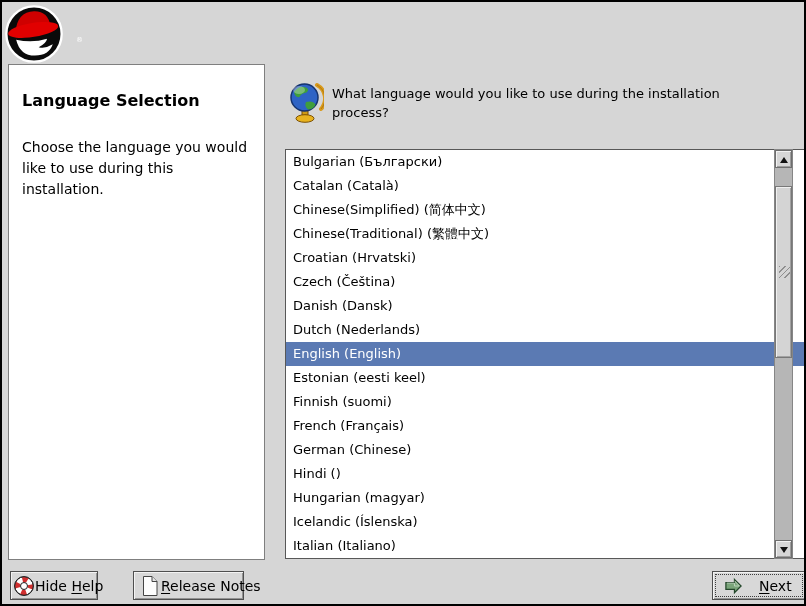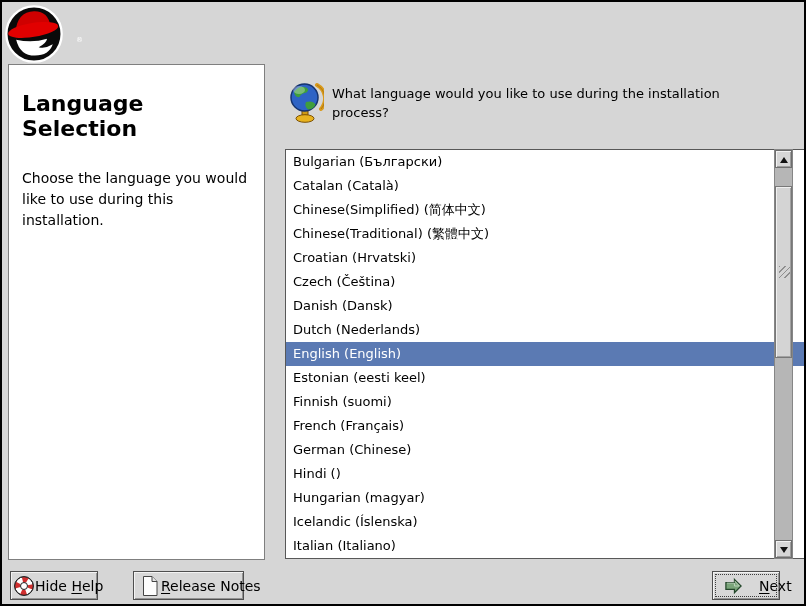--- a/index.html
+++ b/index.html
@@ -18,21 +18,21 @@
   #logo{position:absolute;left:2px;top:2px;width:60px;height:60px;z-index:5;}
   #trademark{position:absolute;left:74px;top:34px;color:#fff;font-size:7px;z-index:5;}
   #wordmark{position:absolute;right:13px;top:3px;color:#fff;font-size:35px;letter-spacing:-1px;z-index:5;}
   #wordmark .b{font-weight:bold;}
   #wordmark .r{font-weight:normal;}
   
   #help-panel{
     position:absolute;left:6px;top:62px;width:257px;height:496px;box-sizing:border-box;
     background:#fff;border:1px solid #7f7f7f;
   }
-  #help-title{margin:26px 13px 0 13px;font-size:22px;font-weight:bold;}
+  #help-title{margin:26px 13px 0 13px;font-size:16px;font-weight:bold;}
   #help-body{margin:27px 13px 0 13px;font-size:14px;line-height:1.5;}
   
   #globe{position:absolute;left:286px;top:78px;width:36px;height:44px;}
   #question{position:absolute;left:330px;top:83px;width:400px;font-size:13px;line-height:1.45;}
   
   #list-wrap{position:absolute;left:283px;top:147px;width:508px;height:410px;}
   #list-viewport{
     position:absolute;left:0;top:0;width:581px;height:410px;box-sizing:border-box;
     background:#ffffff;border:1px solid #585858;overflow:hidden;
   }
@@ -65,21 +65,21 @@
   
   .btn{
     position:absolute;top:569px;height:29px;box-sizing:border-box;
     background:#d8d8d8;border:1px solid #4f4f4f;
     box-shadow:inset 1px 1px 0 #f3f3f3, inset -1px -1px 0 #939393;
     display:flex;align-items:center;font-size:14px;cursor:default;
   }
   #btn-hide-help{left:8px;width:88px;padding-left:2px;}
   #btn-release-notes{left:131px;width:111px;padding-left:5px;}
   #btn-back{left:597px;width:86px;padding-left:11px;margin-top:48px;}
-  #btn-next{left:710px;width:68px;padding-left:11px;}
+  #btn-next{left:710px;width:94px;padding-left:11px;}
   .btn .lbl{white-space:nowrap;}
   #btn-back .lbl,#btn-next .lbl{margin-left:16px;}
   .mn{text-decoration:underline;text-underline-offset:2px;}
   .focus-ring{position:absolute;left:2px;top:2px;right:2px;bottom:2px;border:1px dotted #3d3d3d;pointer-events:none;}
   .btn svg{flex:0 0 auto;}
 </style>
 </head>
 <body>
 
 <div id="window" style="background-color: rgb(214, 214, 214);">

